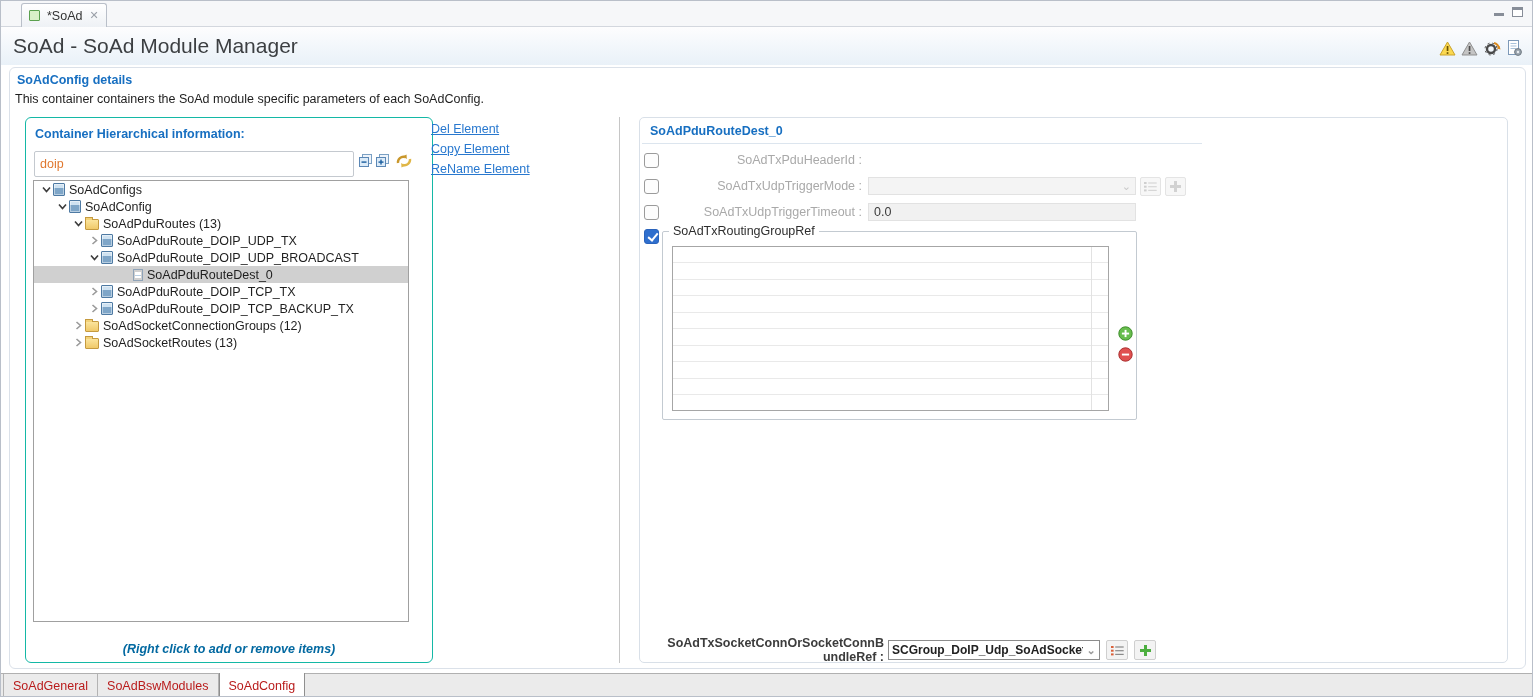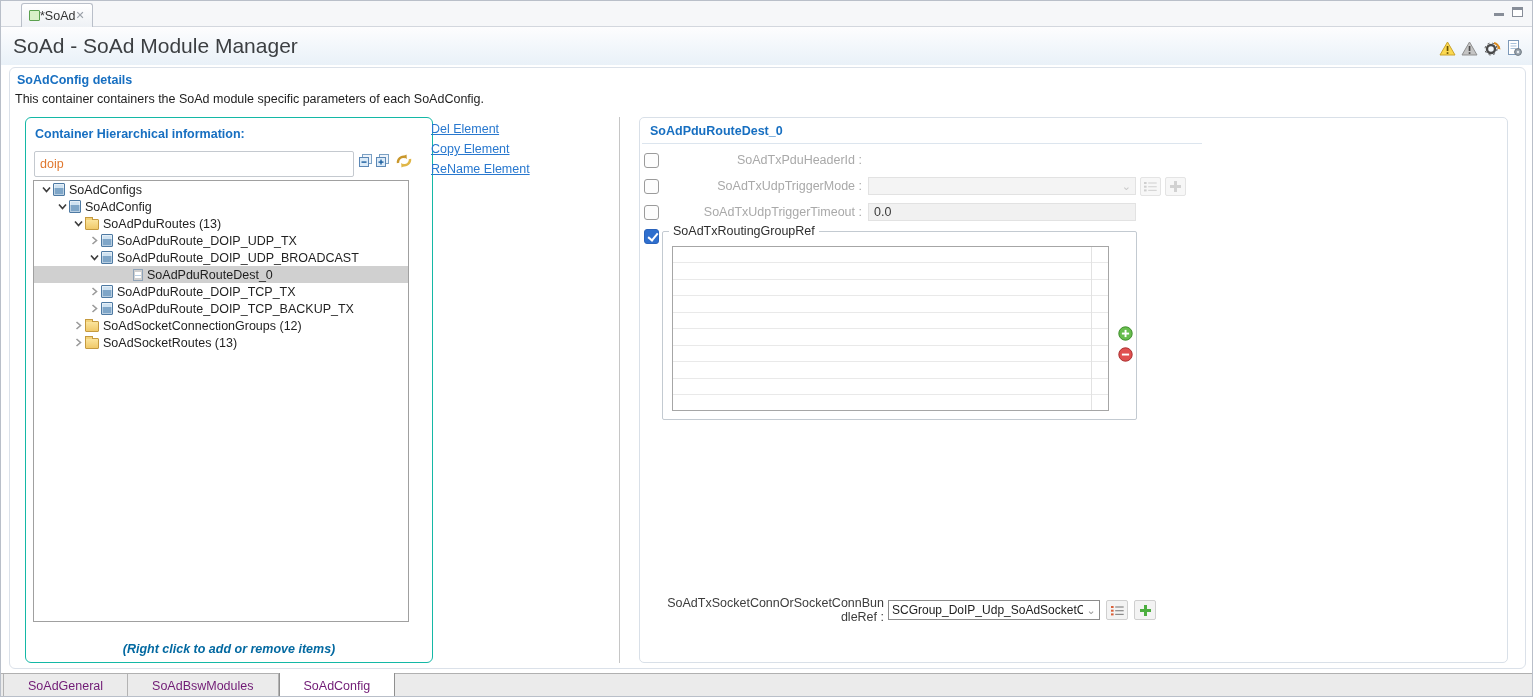--- a/index.html
+++ b/index.html
@@ -5,21 +5,21 @@
   * { margin:0; padding:0; box-sizing:border-box; }
   html,body { background:#fff; }
   body { font-family:"Liberation Sans", sans-serif; font-size:12.5px; color:#1f1f1f; }
   .window { position:relative; width:1533px; height:697px; background:#fff;
             border:1px solid #b9bfc9; overflow:hidden; }
 
   
   .tabbar { position:absolute; left:0; top:0; width:100%; height:26px;
             background:#f6f7f9; border-bottom:1px solid #d3d7de; }
   .etab { position:absolute; left:20px; top:2px; height:24px; padding:0 7px;
-          display:flex; align-items:center; gap:0; background:linear-gradient(#ffffff,#eef1f5);
+          display:flex; align-items:center; gap:7px; background:linear-gradient(#ffffff,#eef1f5);
           border:1px solid #b9bfc9; border-bottom:none; border-radius:3px 3px 0 0; }
   .etab-ico { width:11px; height:11px; background:#d9f0c8; border:1px solid #5ba04f; border-radius:1px; }
   .etab-label { color:#333; }
   .etab-close { color:#9aa0a8; font-size:11px; line-height:11px; cursor:default; }
   .winctl { position:absolute; top:6px; display:block; }
   .winctl.min { left:1493px; width:10px; height:3px; background:#878d98; margin-top:6px; }
   .winctl.max { left:1511px; width:11px; height:10px; border:1px solid #878d98; border-top:3px solid #878d98; background:#fff; }
 
   
   .formheader { position:absolute; left:0; top:26px; width:100%; height:38px;
@@ -93,35 +93,35 @@
   .group-box { position:absolute; left:22px; top:106px; width:475px; height:196px;
                border:1px solid #c3cad1; border-radius:2px; }
   .group-box legend { margin-left:6px; padding:0 4px; color:#2e2e2e; font-size:12.5px; }
   .ref-table { position:absolute; left:9px; top:8px; width:437px; height:165px;
                border:1px solid #a6a6a6; background:#fff; background-image:
                repeating-linear-gradient(to bottom, transparent 0 15.5px, #e9e9e9 15.5px 16.5px); }
   .ref-table::after { content:""; position:absolute; right:16px; top:0; width:1px; height:100%; background:#e2e2e2; }
   .addrem { position:absolute; right:3px; top:88px; display:flex; flex-direction:column; gap:6px; }
   .addrem svg { display:block; cursor:pointer; }
 
-  .bundle-row { position:absolute; left:4px; top:476px; width:860px; height:34px; }
+  .bundle-row { position:absolute; left:4px; top:516px; width:860px; height:34px;font-weight:bold; }
   .bundle-label { position:absolute; left:18px; top:2px; width:222px; text-align:right;
                   color:#3c3c3c; word-break:break-all; line-height:14px; }
   .bundle-combo { position:absolute; left:244px; top:6px; width:212px; height:20px;
                   border:1px solid #8c8c8c; background:#fff; display:flex; align-items:center; }
   .bundle-combo .val { flex:1; padding:0 3px; overflow:hidden; white-space:nowrap; color:#222; font-size:12px; }
   .bundle-combo .chev { flex:0 0 16px; text-align:center; color:#9a9a9a; font-size:11px; }
   .bb { position:absolute; top:6px; width:22px; height:20px; background:#f3f3f3; border:1px solid #cfcfcf;
         border-radius:2px; display:flex; align-items:center; justify-content:center; cursor:pointer; }
   .bb.list { left:462px; } .bb.plus { left:490px; }
 
   
   .bottom-tabs { position:absolute; left:0; top:672px; width:100%; height:25px;
                  background:#ebebeb; border-top:1px solid #b0b0b0; display:flex; padding-left:2px; }
-  .btab { height:100%; display:flex; align-items:center; padding:0 24px; color:#701a75;
+  .btab { height:100%; display:flex; align-items:center; padding:0 9px; color:#b91c1c;
           border-right:1px solid #b3b3b3; cursor:pointer; }
   .btab:first-child { border-left:1px solid #b3b3b3; }
   .btab.active { background:#fff; margin-top:-1px; height:26px; border:1px solid #8f8f8f;
                  border-top:none; border-radius:0 0 2px 2px; position:relative; z-index:2; }
 </style>
 </head>
 <body>
 
 <div class="window">
 

